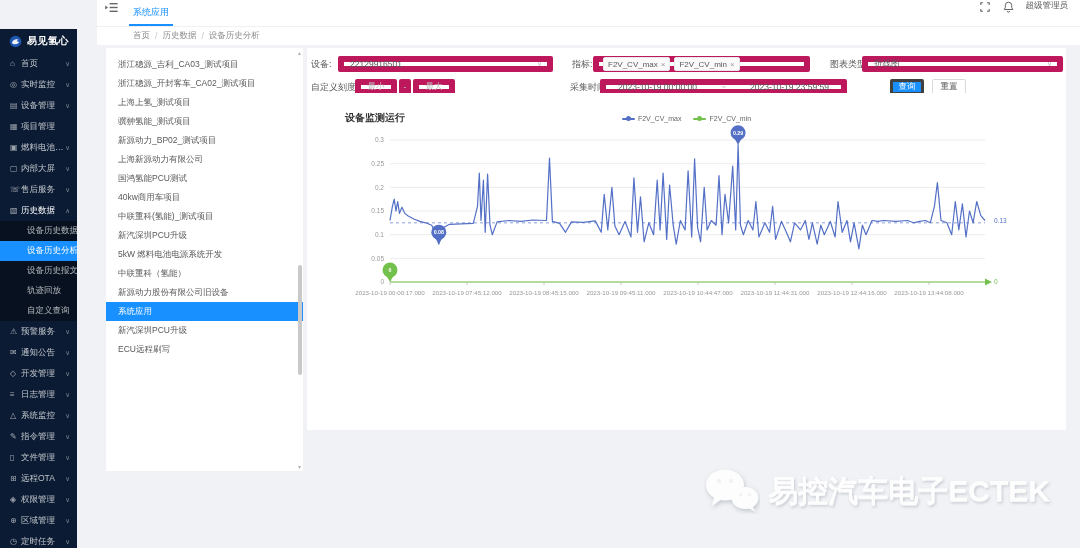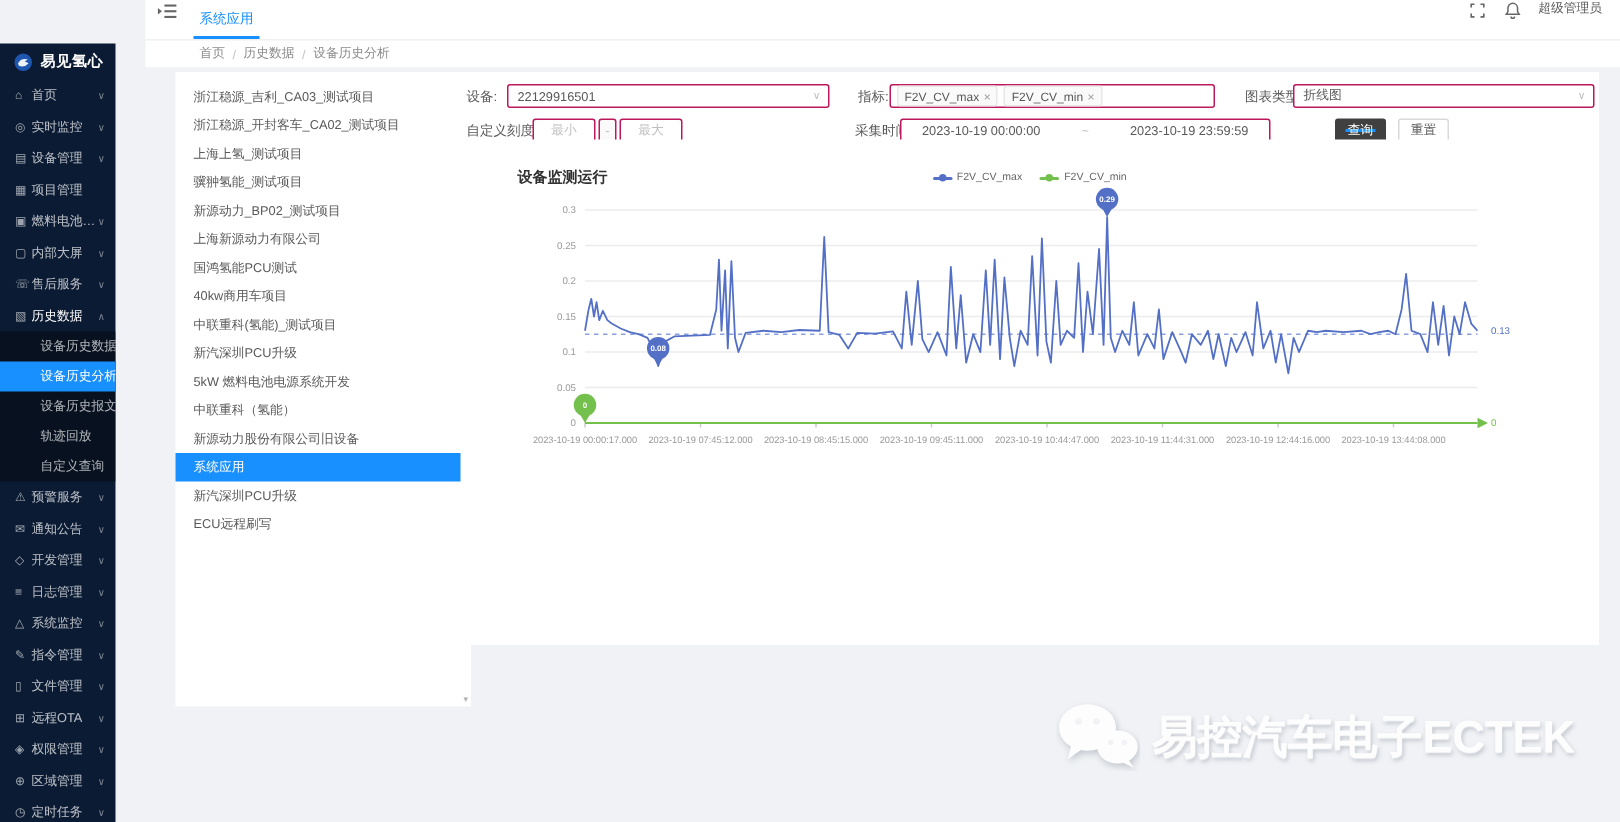--- a/index.html
+++ b/index.html
@@ -34,45 +34,45 @@
   .tb-icon{width:14px;height:14px;cursor:pointer;flex:none;display:flex;align-items:center;justify-content:center;}
   .admin{font-size:8.5px;color:#595959;cursor:pointer;white-space:nowrap;}
   .tb-row2{height:18px;display:flex;align-items:center;padding-left:36px;}
   .crumb{font-size:8.5px;color:#8c8c8c;display:flex;gap:5px;align-items:center;white-space:nowrap;}
   .crumb .sep{color:#c5c5c5;}
 
   
   .content{position:absolute;left:97px;top:45px;right:0;bottom:0;background:#f0f2f5;}
 
   
-  .list-panel{position:absolute;left:20px;top:3px;width:197px;height:423px;background:#fff;
+  .list-panel{position:absolute;left:9px;top:3px;width:197px;height:423px;background:#fff;
     padding-top:7px;box-sizing:border-box;}
   .proj-item{height:19px;line-height:19px;padding-left:12px;font-size:8.5px;color:#595959;
     white-space:nowrap;overflow:hidden;cursor:pointer;}
   .proj-item.selected{background:#1890ff;color:#fff;}
   .scroll-up,.scroll-down{position:absolute;right:2px;font-size:6px;color:#b0b0b0;cursor:pointer;}
   .scroll-up{top:1px;}
   .scroll-down{bottom:1px;}
   .scrollbar-thumb{position:absolute;right:1px;top:217px;width:4px;height:110px;
     background:#c9c9c9;border-radius:2px;cursor:pointer;}
 
   
   .form-panel{position:absolute;left:210px;top:3px;width:759px;height:52px;background:#fff;}
   .f-label{position:absolute;font-size:9px;color:#595959;white-space:nowrap;}
-  .f-box{position:absolute;height:16px;border:1px solid #be185d;border-radius:2px;background:#fff;
+  .f-box{position:absolute;height:16px;border:6px solid #be185d;border-radius:2px;background:#fff;
     box-sizing:border-box;display:flex;align-items:center;font-size:8.5px;color:#595959;cursor:pointer;text-align:right;}
   .f-box .chev{margin-left:auto;padding-right:5px;color:#bfbfbf;font-size:7px;}
   .tagbox{gap:4px;padding-left:4px;}
   .tag{background:#fafafa;border:1px solid #e8e8e8;border-radius:2px;font-size:8px;color:#595959;
     height:12px;display:flex;align-items:center;padding:0 4px;gap:3px;white-space:nowrap;}
   .tag .x{color:#9a9a9a;font-size:8px;cursor:pointer;}
   .ph{color:#bfbfbf;}
   .btn{position:absolute;height:16px;border-radius:2px;font-size:8.5px;display:flex;
     align-items:center;justify-content:center;cursor:pointer;box-sizing:border-box;}
-  .btn-primary{background:#1890ff;color:#fff;border:7px solid #404040;}
+  .btn-primary{background:#1890ff;color:#fff;border:3px solid #404040;}
   .btn-default{background:#fff;color:#595959;border:1px solid #d9d9d9;}
 
   
   .chart-panel{position:absolute;left:210px;top:48px;width:759px;height:337px;background:#fff;}
   .chart-title{position:absolute;left:38px;top:18px;font-size:10px;font-weight:bold;color:#333;}
   .legend{position:absolute;left:0;right:0;top:22px;display:flex;justify-content:center;gap:12px;}
   .lg-item{display:flex;align-items:center;gap:3px;font-size:7px;color:#666;cursor:pointer;}
   .lg-marker{position:relative;width:13px;height:2px;border-radius:1px;}
   .lg-marker::after{content:"";position:absolute;left:4px;top:-1.5px;width:5px;height:5px;border-radius:50%;
     background:inherit;}

